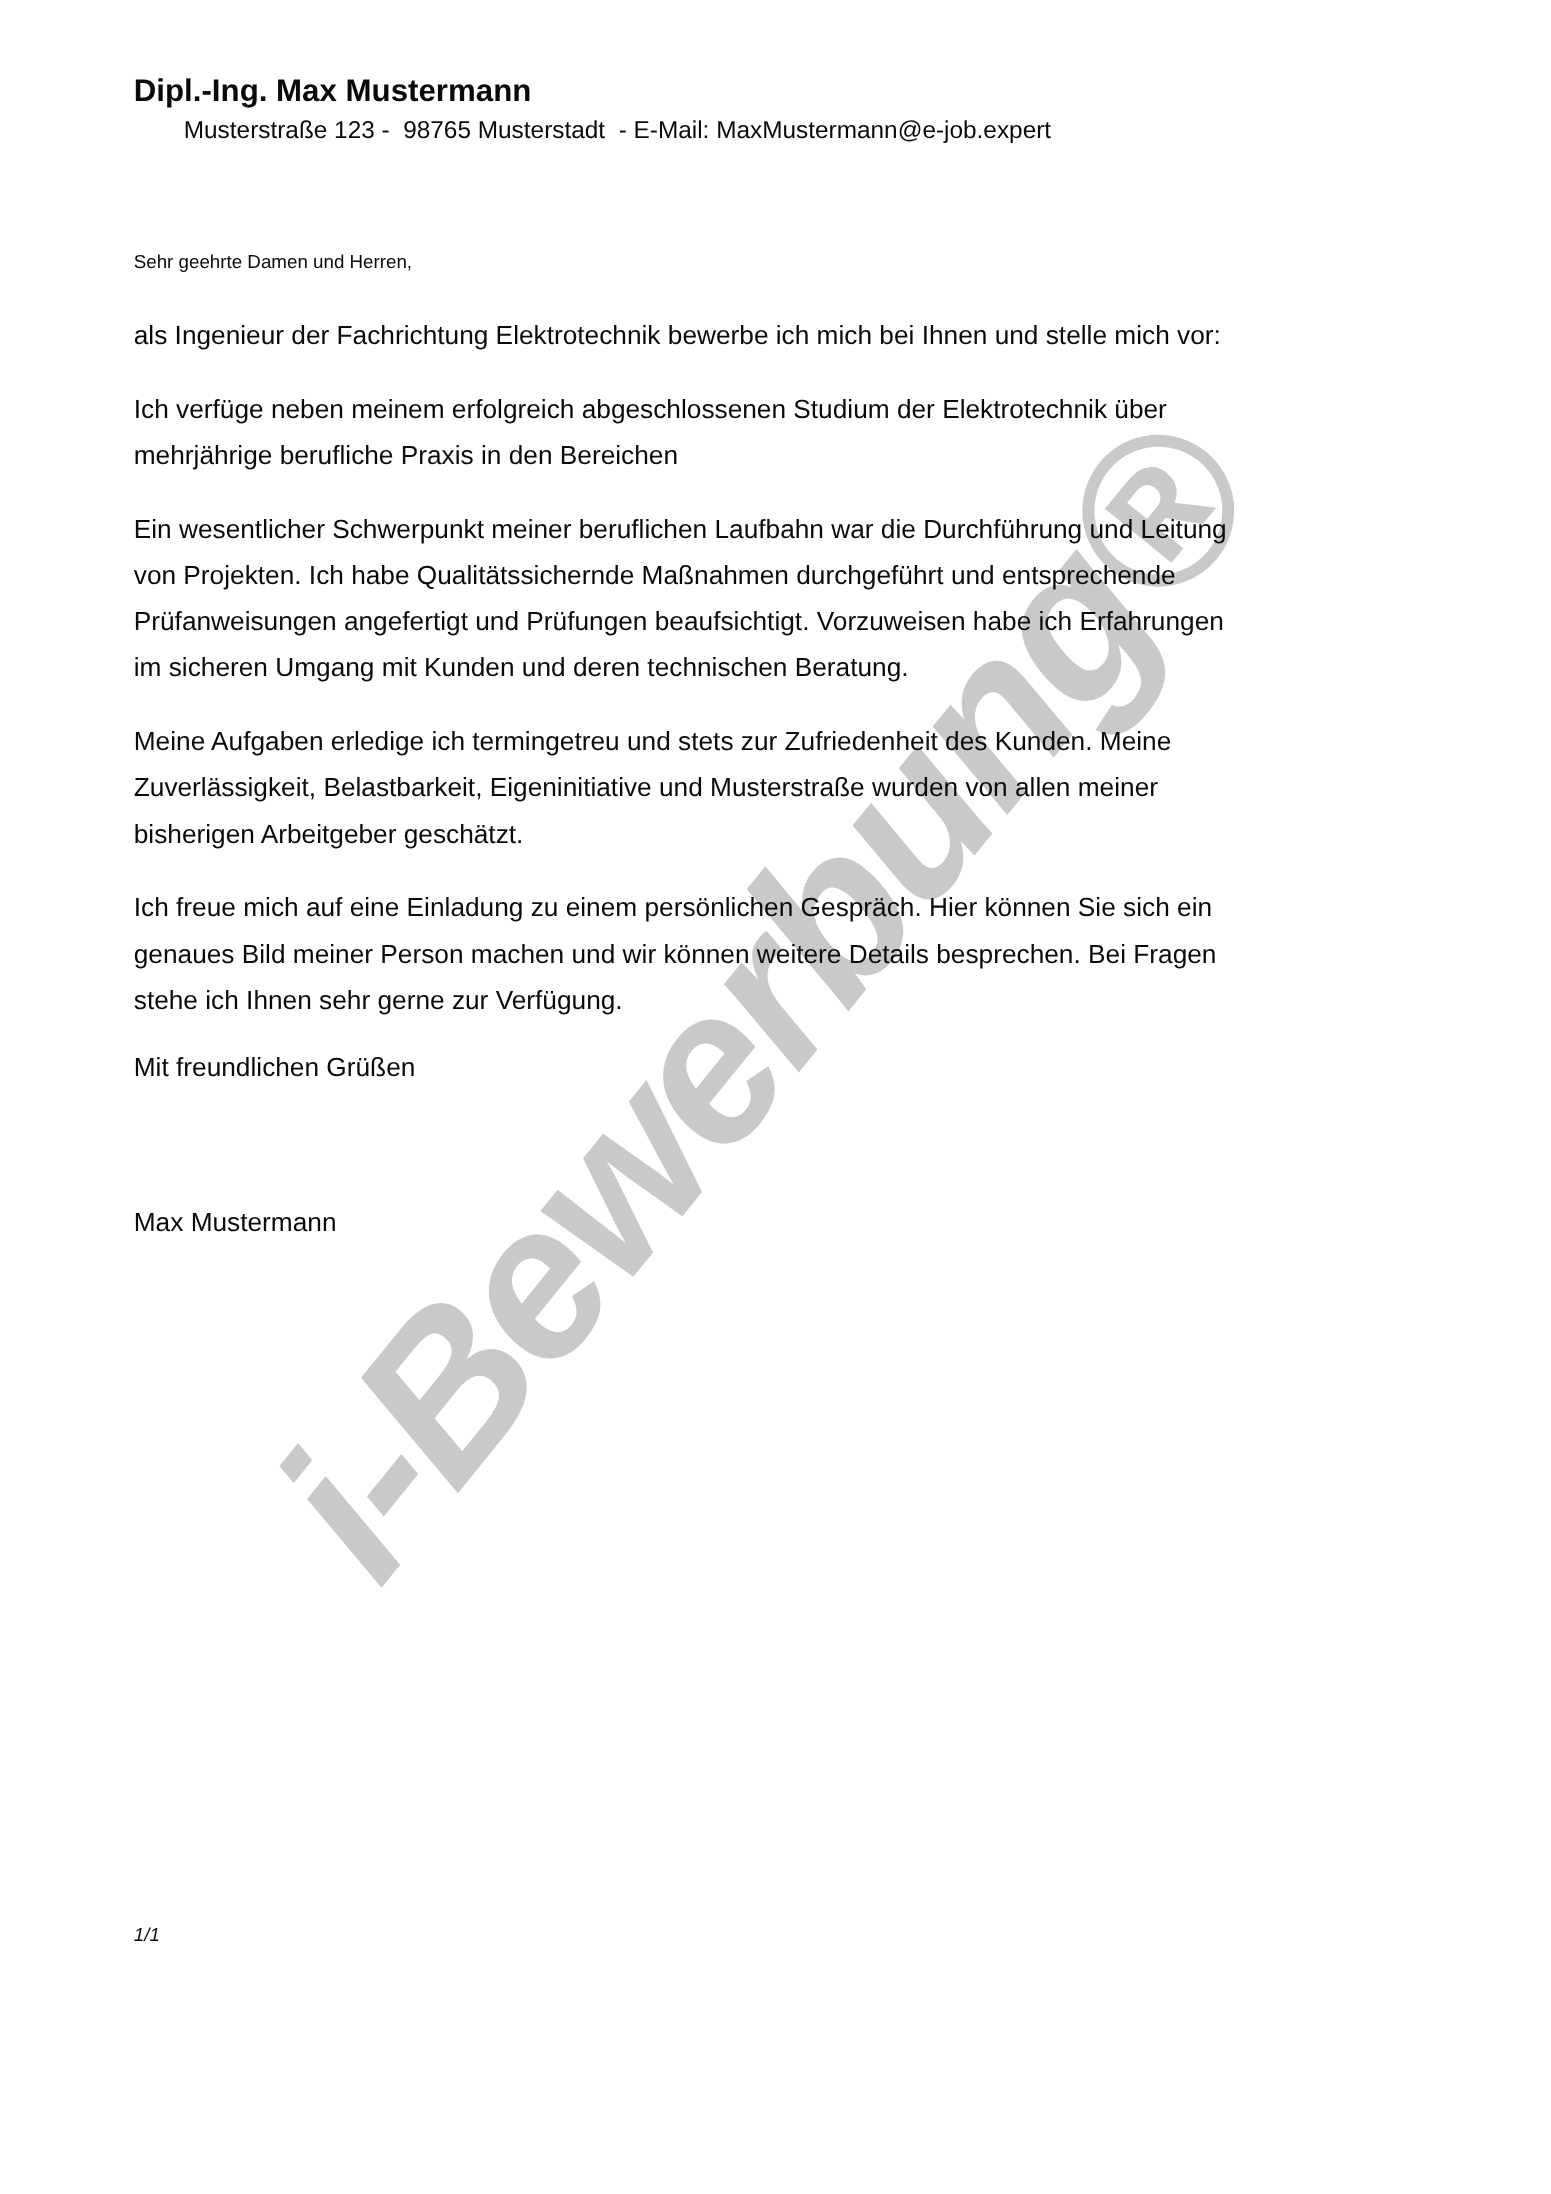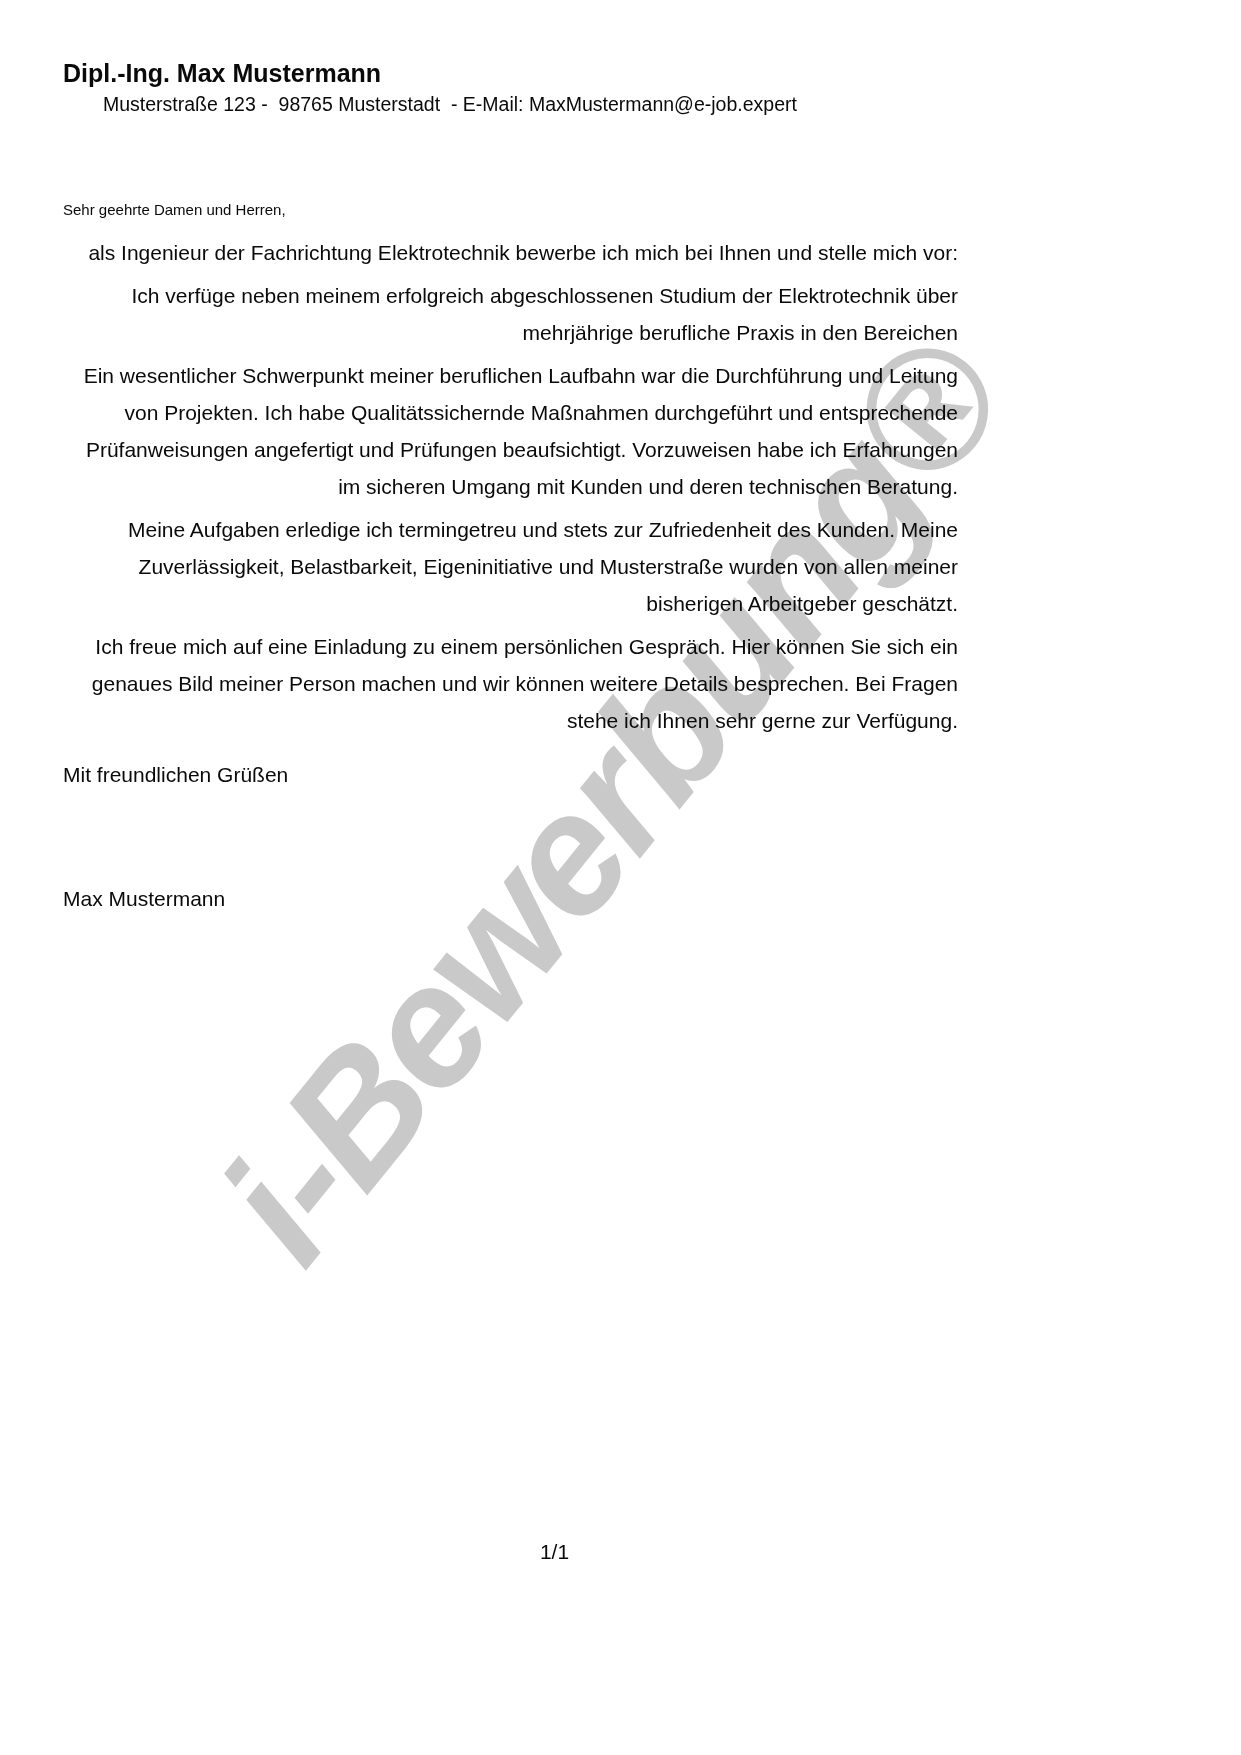--- a/index.html
+++ b/index.html
@@ -28,21 +28,21 @@
     letter-spacing: -4px;
     white-space: nowrap;
     color: #c9c9c9;
     z-index: 0;
     user-select: none;
   }
   
   .content {
     position: relative;
     z-index: 1;
-    padding: 58px 0 0 63px;
+    padding: 58px 0 0 107px;
     width: 900px;
   }
   .sender-name {
     font-size: 25px;
     line-height: 30px;
     font-weight: bold;
   }
   .sender-address {
     font-size: 19.5px;
     line-height: 24px;
@@ -55,25 +55,24 @@
     font-size: 21px;
     line-height: 28px;
     font-weight: bold;
   }
   .salutation {
     margin-top: 75px;
     font-size: 15px;
     line-height: 37px;
   }
   p.para {
-    margin: 6px 0 0 0;
+    margin: 22px 0 0 0;
     font-size: 21px;
     line-height: 37px;
     width: 895px;
-    text-align: right;
   }
   ul.skills {
     margin: 26px 0 0 0;
     padding: 0 0 0 48px;
     list-style: disc;
     font-size: 21px;
     line-height: 30.5px;
   }
   ul.skills li {
     padding-left: 14px;
@@ -86,23 +85,24 @@
   .signature {
     margin-top: 87px;
     font-size: 21px;
     line-height: 37px;
   }
   .footer {
     position: absolute;
     top: 1540px;
     left: 107px;
     width: 895px;
-    text-align: center;
-    font-size: 21px;
+    text-align: left;
+    font-size: 15px;
     z-index: 1;
+    font-style: italic;
   }
 </style>
 </head>
 <body>
 
 <div class="page">
 
   <div class="watermark" style="color: rgb(201, 201, 201);">i-Bewerbung®</div>
 
   <div class="content">

